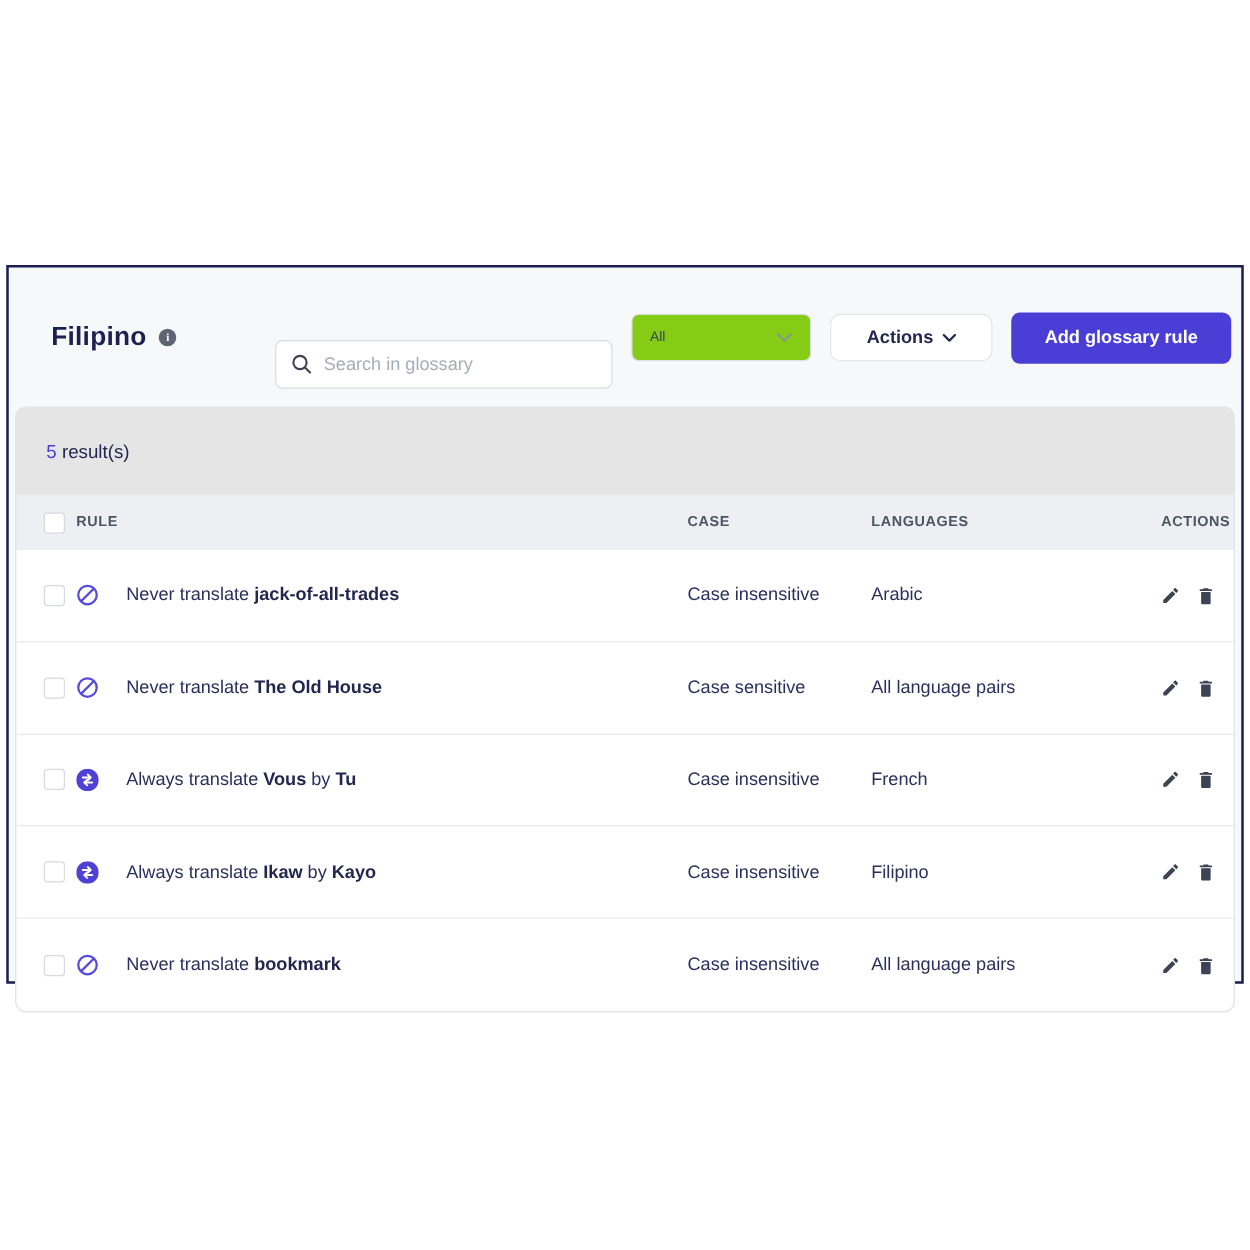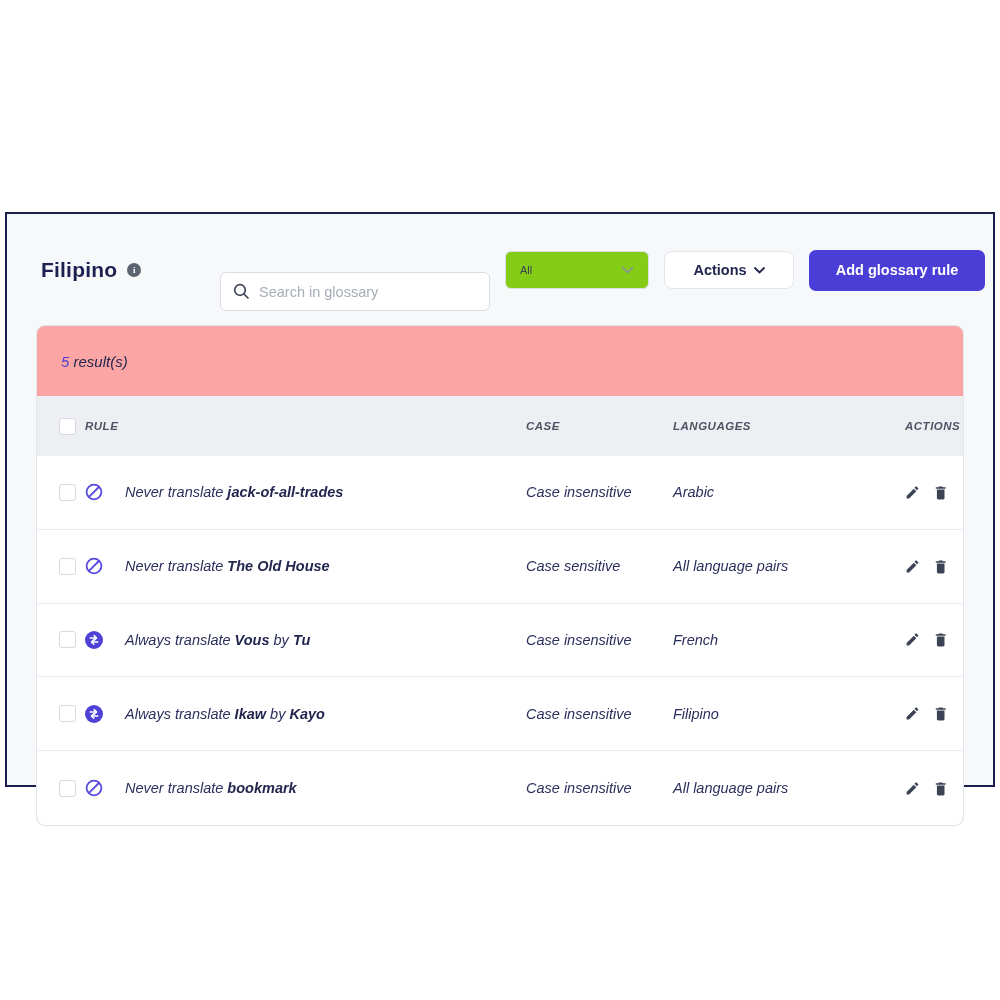--- a/index.html
+++ b/index.html
@@ -24,28 +24,28 @@
   .select-box { display:flex; align-items:center; justify-content:space-between;
     width:144px; height:38px; background:#84cc16; border:1px solid #dcdfe4;
     border-radius:6px; padding:0 14px; font-size:11px; color:#3c4254; cursor:pointer; }
   .actions-btn { display:flex; align-items:center; justify-content:center; gap:7px;
     width:130px; height:38px; background:#fff; border:1px solid #e3e5ea;
     border-radius:8px; font-size:14.5px; font-weight:700; color:#23274f; cursor:pointer; }
   .add-btn { width:176px; height:41px; background:#4b3ed6; color:#fff; border:none;
     border-radius:7px; font-size:14.5px; font-weight:700; cursor:pointer;
     font-family:inherit; }
   
-  .card { margin:0 29px; background:#fca5a5; border:1px solid #e3e5ea; border-radius:9px;
-    overflow:hidden;font-style:italic; }
+  .card { margin:0 5px; background:#e5e5e5; border:1px solid #e3e5ea; border-radius:9px;
+    overflow:hidden; }
   .results-line { padding:27px 24px 26px 24px; font-size:15px; color:#23274f; }
   .results-line .count { color:#4b3ed6; }
   
   .grid-row { display:grid; grid-template-columns:26px 1fr 147px 232px 44px;
     align-items:center; padding:0 14px 0 22px; }
-  .thead { background:#edeff3; height:60px; }
+  .thead { background:#edeff3; height:44px; }
   .th { font-size:11.5px; font-weight:700; letter-spacing:.5px; color:#4d5464; }
   .th-actions { text-align:right; }
   .checkbox { width:17px; height:17px; background:#fff; border:1px solid #d6d9df;
     border-radius:3px; cursor:pointer; }
   .row { height:73.8px; border-bottom:1px solid #e9eaef; background:#fff; }
   .row:last-child { border-bottom:none; }
   .rule-cell { display:flex; align-items:center; gap:22px; font-size:14.5px;
     color:#2b2f5c; }
   .rule-cell b { color:#23274f; }
   .cell { font-size:14.5px; color:#2b2f5c; }

